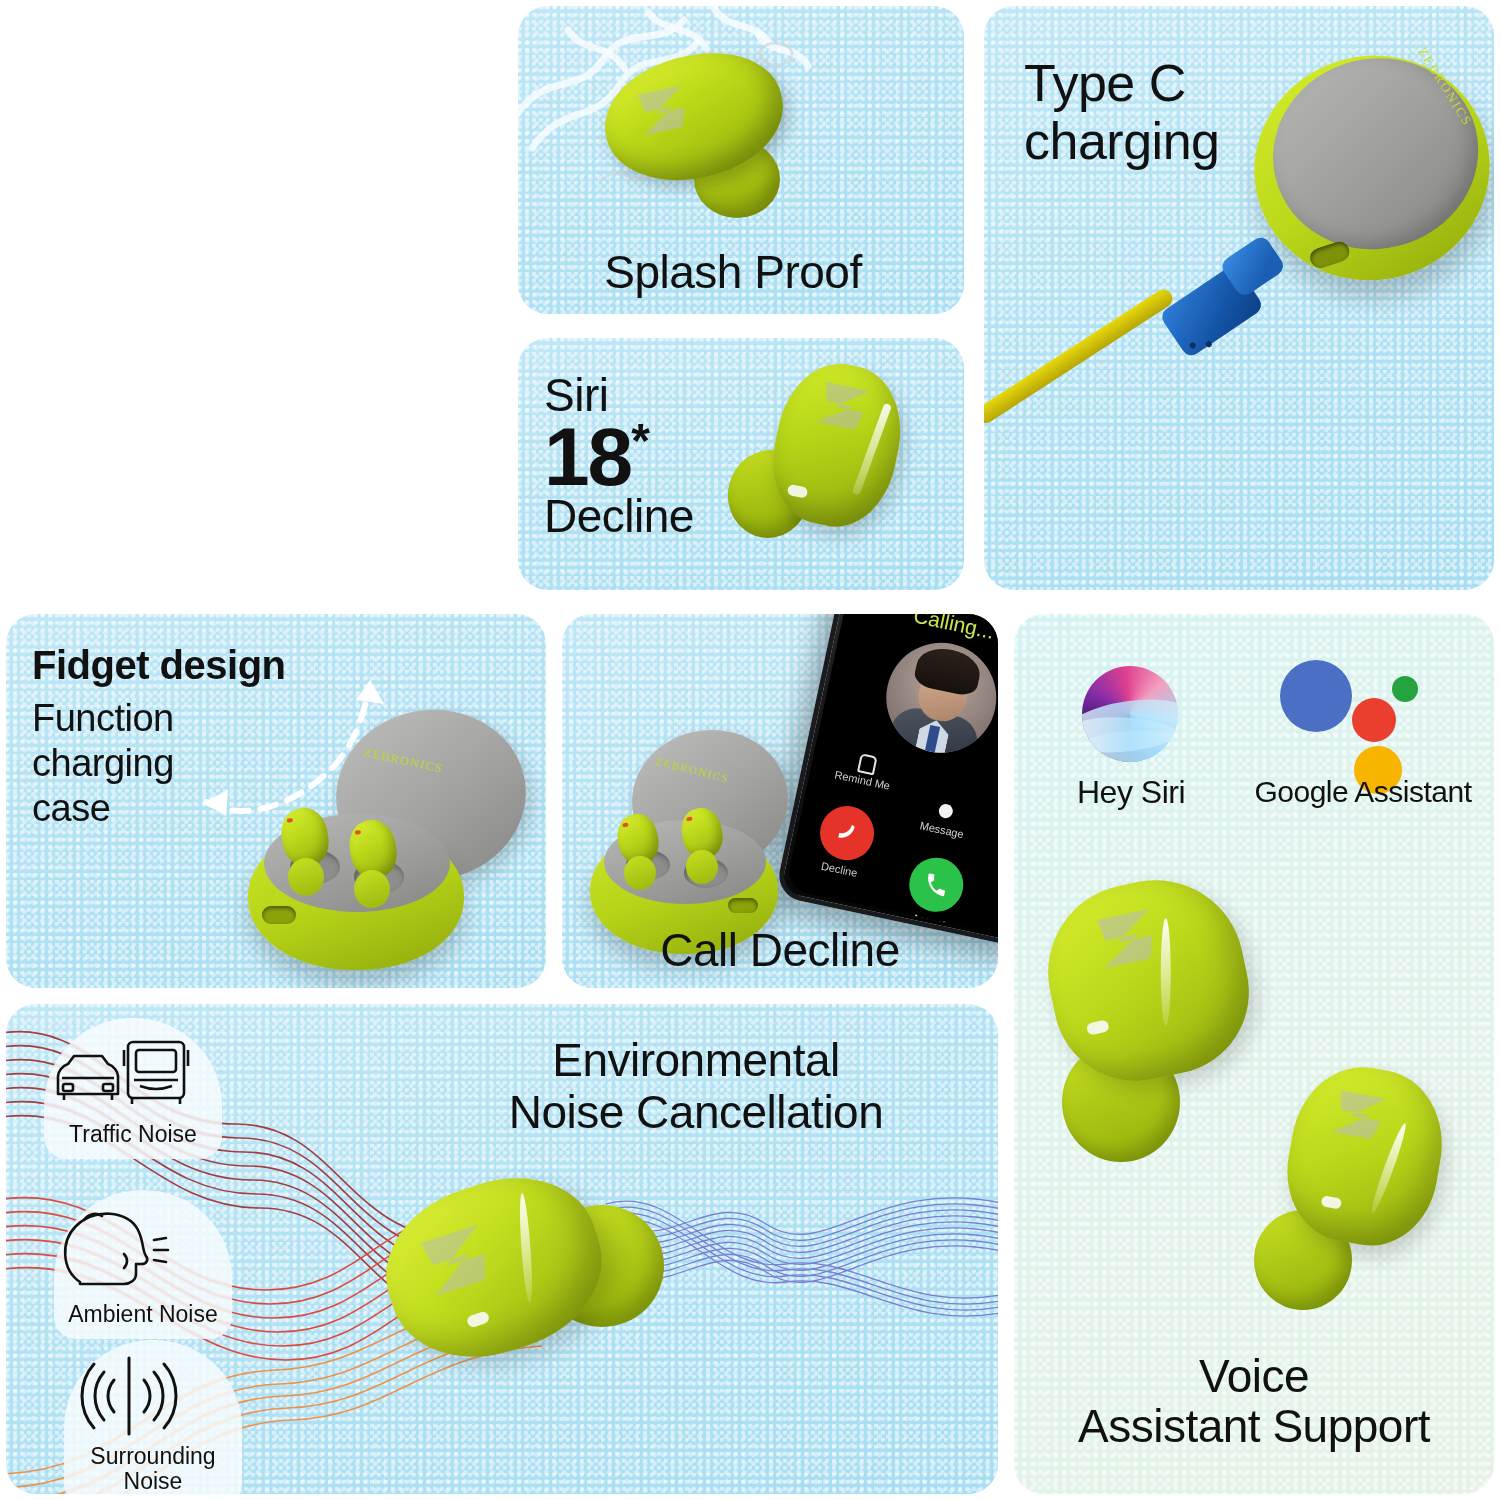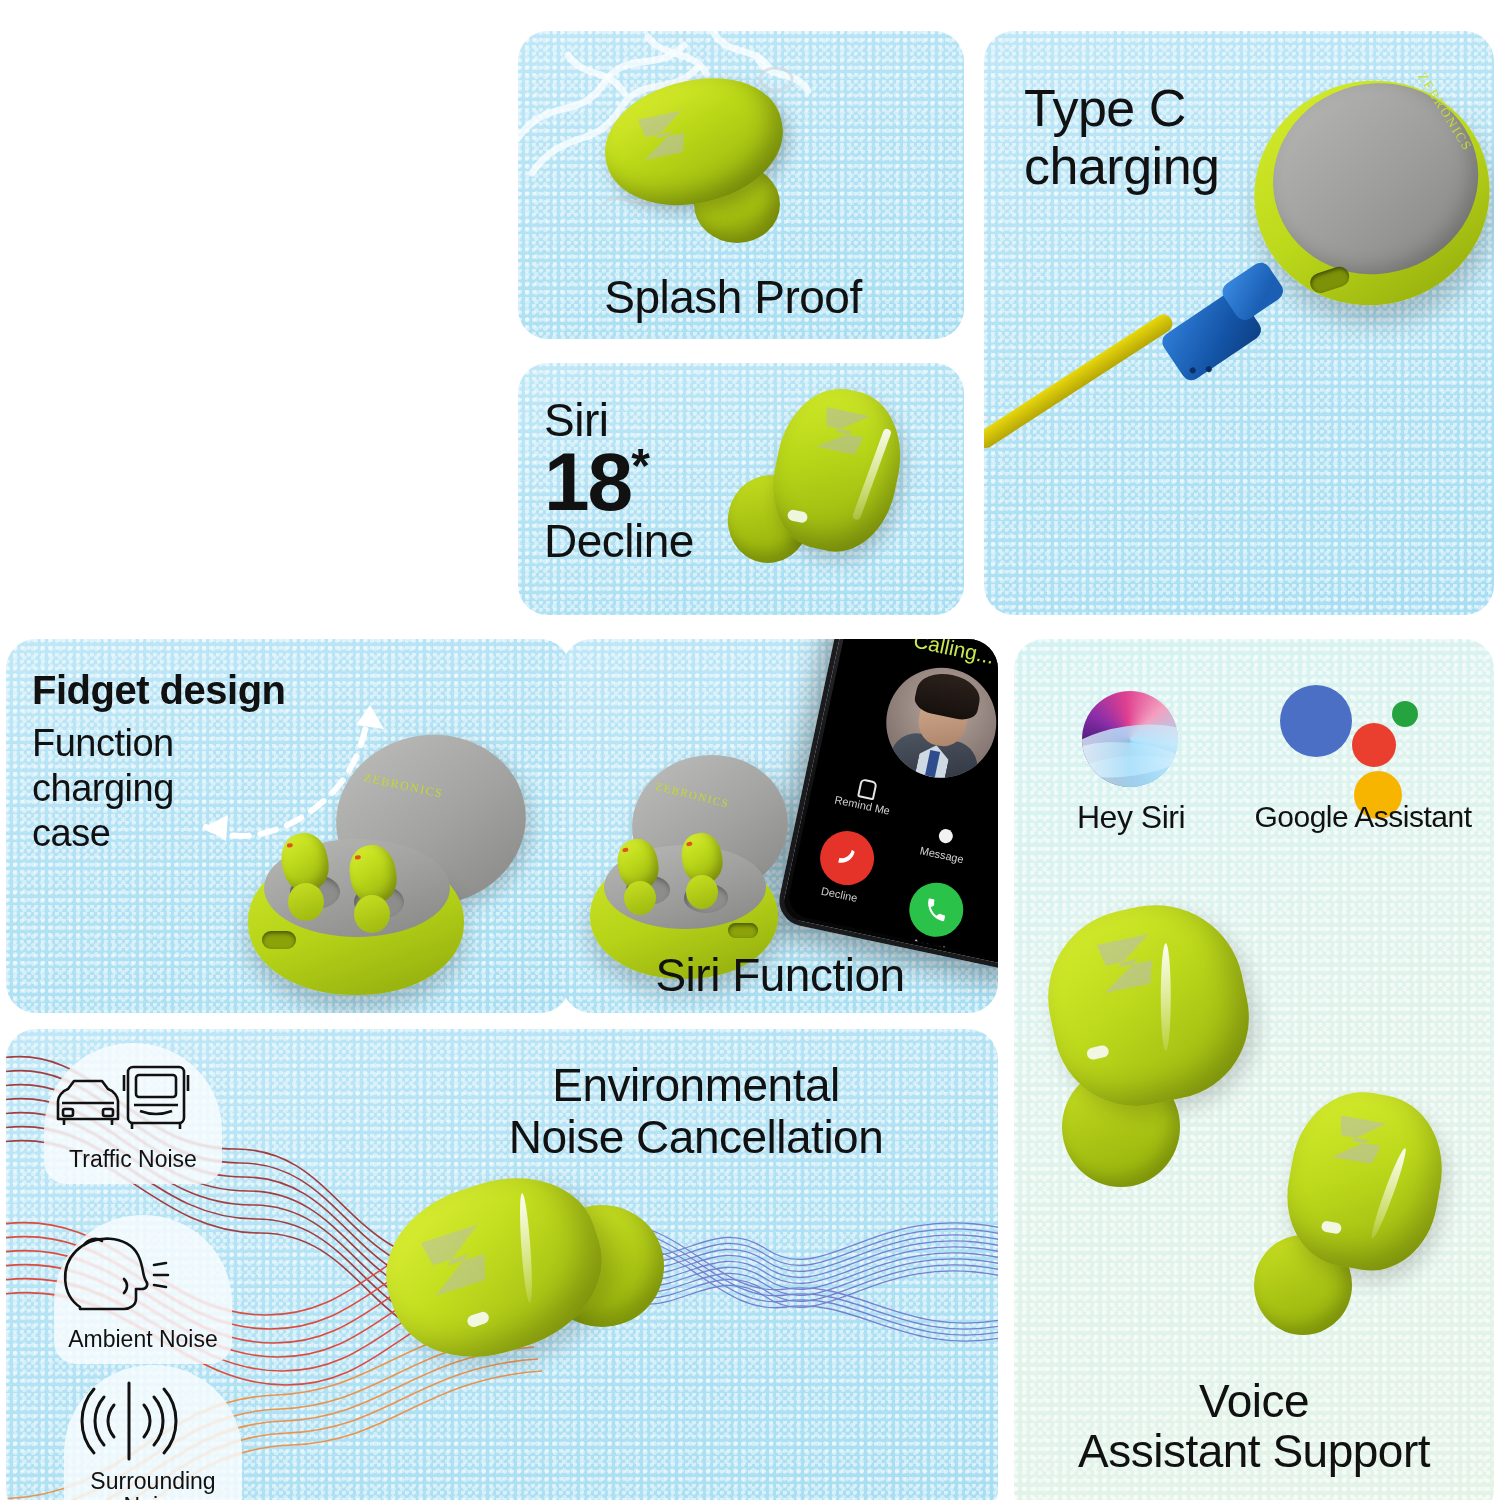--- a/index.html
+++ b/index.html
@@ -1,18 +1,18 @@
 <!DOCTYPE html>
 <html><head>
 <meta charset="utf-8">
 <style>
   html,body{margin:0;padding:0;background:#ffffff;}
   body{width:1500px;height:1500px;font-family:"Liberation Sans",sans-serif;overflow:hidden;}
   .stage{position:relative;width:1500px;height:1500px;background:#fff;}
-  .panel{position:absolute;border-radius:30px;overflow:hidden;margin-top:25px;}
+  .panel{position:absolute;border-radius:30px;overflow:hidden;}
   .bluebg{background:
       radial-gradient(circle at 22% 18%, rgba(255,255,255,.55) 0 2px, transparent 3px) 0 0/7px 7px,
       radial-gradient(circle at 70% 62%, rgba(255,255,255,.45) 0 2px, transparent 3px) 3px 4px/9px 9px,
       linear-gradient(160deg,#bfe7f7 0%,#b2e2f4 45%,#a8def2 100%);}
   .mintbg{background:
       radial-gradient(circle at 25% 20%, rgba(255,255,255,.6) 0 2px, transparent 3px) 0 0/8px 8px,
       radial-gradient(circle at 68% 70%, rgba(255,255,255,.5) 0 2px, transparent 3px) 4px 3px/10px 10px,
       linear-gradient(150deg,#d4f2f2 0%,#dff3ec 40%,#e4f3e6 100%);}
   .cap{font-weight:400;color:#111;letter-spacing:-.5px;line-height:1.05;}
   .capwhite{color:#fff;}
@@ -96,21 +96,21 @@
   .cable{position:absolute;left:-6px;top:404px;width:230px;height:18px;border-radius:9px;
        background:linear-gradient(180deg,#e8d80c,#b6a707);transform:rotate(-33deg);transform-origin:left center;}
   .plug{position:absolute;left:178px;top:258px;width:128px;height:72px;transform:rotate(-34deg);}
   .plug-body{position:absolute;left:0;top:10px;width:92px;height:54px;border-radius:10px;
        background:linear-gradient(150deg,#2f7ed8 0%,#1455a8 60%,#0d3f83 100%);}
   .plug-tip{position:absolute;left:78px;top:2px;width:54px;height:42px;border-radius:10px;
        background:linear-gradient(150deg,#3b8ce4 0%,#1a5fb4 70%);}
   .plug-dot{position:absolute;width:6px;height:6px;border-radius:50%;background:#0b2f63;}
 
   
-  #p-fidget{left:6px;top:614px;width:540px;height:374px;padding-left:24px;}
+  #p-fidget{left:6px;top:614px;width:540px;height:374px;}
   #fidget-title{position:absolute;left:26px;top:30px;font-size:40px;font-weight:700;}
   #fidget-sub{position:absolute;left:26px;top:82px;font-size:38px;line-height:1.18;}
   .casecase{position:absolute;}
   .lid{position:absolute;border-radius:50%;
        background:linear-gradient(150deg,#bdbdbb 0%,#a2a2a0 55%,#878785 100%);
        box-shadow:4px 8px 18px rgba(0,0,0,.18);}
   .lid .brand{position:absolute;left:32px;top:40px;font-size:12px;letter-spacing:1.6px;
        color:#c4d930;font-family:"Liberation Serif",serif;transform:rotate(20deg);}
   .base{position:absolute;border-radius:50% 50% 48% 48%;
        background:linear-gradient(160deg,#d0e82a 0%,#b6d318 50%,#8fa80d 100%);
@@ -337,21 +337,21 @@
         <div class="led" style="left:7px;top:7px"></div>
       </div>
       <div class="minitip" style="left:38px;top:126px;width:32px;height:34px"></div>
       <div class="minibud" style="left:96px;top:78px;width:40px;height:50px;transform:rotate(-10deg)">
         <div class="led" style="left:7px;top:7px"></div>
       </div>
       <div class="minitip" style="left:100px;top:120px;width:32px;height:34px"></div>
       <div class="caseport2" style="left:142px;top:168px;width:30px;height:15px"></div>
     </div>
 
-    <div class="cap" id="call-caption">Siri Function</div>
+    <div class="cap" id="call-caption">Call Decline</div>
   </div>
 
   <div class="panel bluebg" id="p-enc">
 
     <svg style="position:absolute;left:0;top:0;width:700px;height:490px" viewBox="0 0 700 490">
       <g fill="none" stroke-width="1.6" opacity=".9">
         <g stroke="#9e2b2b">
           <path d="M-10 30 C90 10 120 120 230 120 C330 120 340 230 450 235"></path>
           <path d="M-10 44 C92 24 124 134 234 134 C334 134 344 244 454 249"></path>
           <path d="M-10 58 C94 38 128 148 238 148 C338 148 348 258 458 263"></path>

